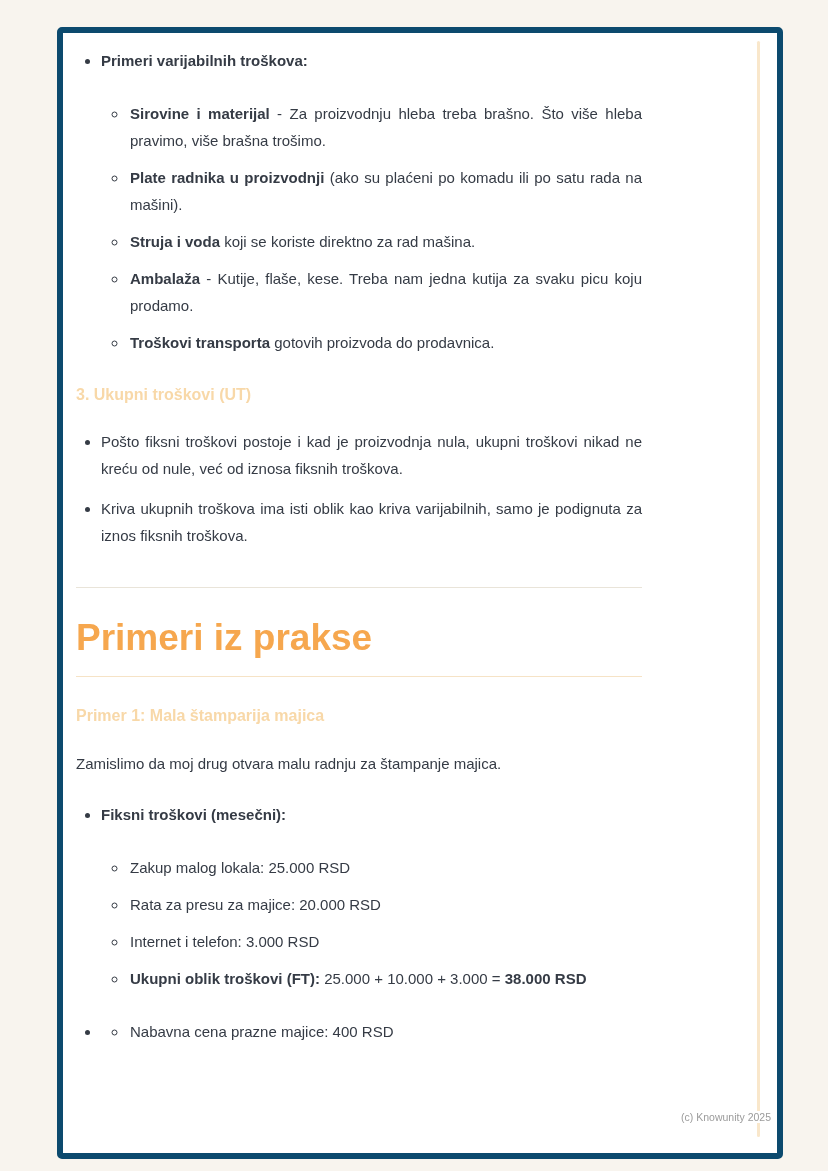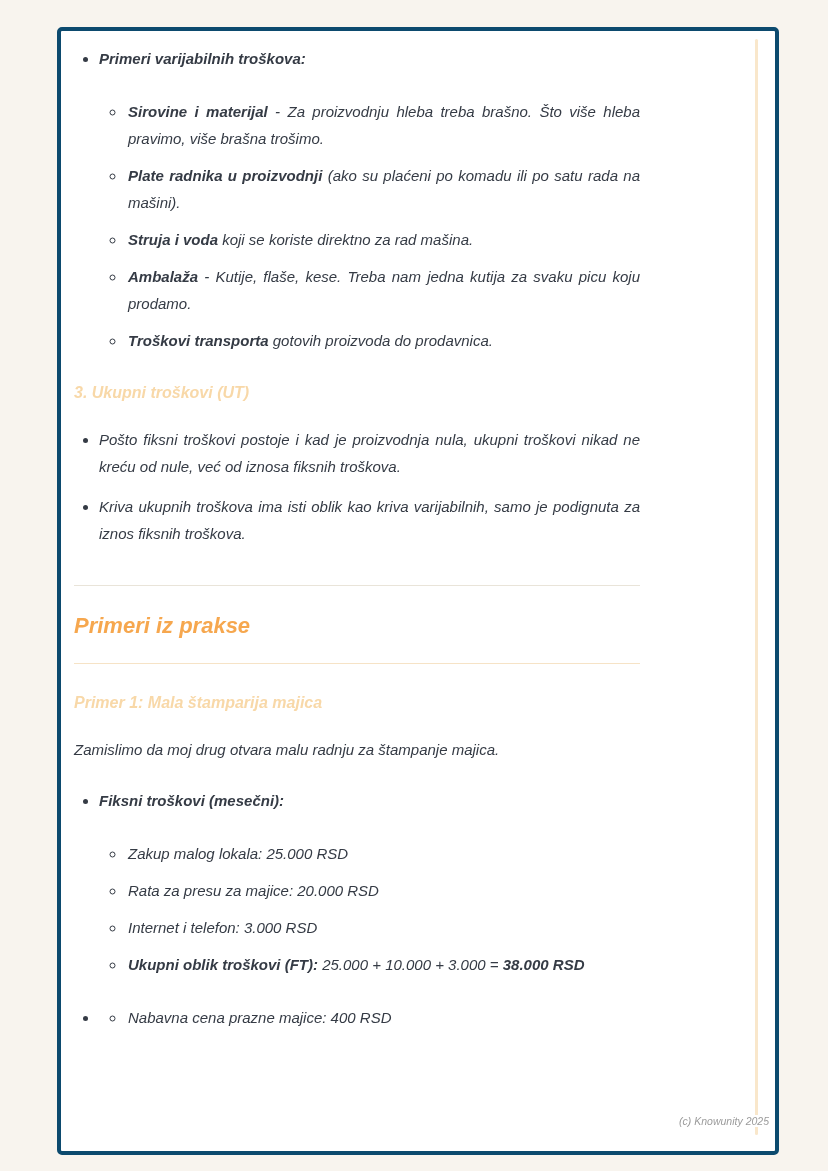--- a/index.html
+++ b/index.html
@@ -11,23 +11,22 @@
     overflow: hidden;
     position: relative;
   }
   .page {
     position: absolute;
     left: 57px;
     top: 27px;
     width: 714px;
     height: 1120px;
     background: #ffffff;
-    border: 4px solid #0c4a6e;
+    border: 6px solid #0c4a6e;
     border-radius: 5px;
-    font-style: italic;
   }
   .margin-line {
     position: absolute;
     top: 8px;
     bottom: 16px;
     right: 17px;
     width: 3px;
     background: #f9e7cb;
     border-radius: 3px;
   }
@@ -49,41 +48,41 @@
   ul.l2 > li:last-child { margin-bottom: 0; }
   .h3 {
     font-size: 16px;
     font-weight: 700;
     color: #f8d8a8;
     margin: 28px 0 22px 0;
     line-height: 1.4;
     text-align: left;
   }
   .h2 {
-    font-size: 22px;
+    font-size: 37px;
     font-weight: 700;
     color: #f6a74e;
-    margin: 0 0 22px 0;
+    margin: 0 0 14px 0;
     line-height: 1.3;
     text-align: left;
   }
   hr.divider {
     border: none;
     border-top: 1px solid #e9e4d9;
     margin: 38px 0 26px 0;
   }
   hr.divider.under-h2 {
     border-top-color: #f6e3c6;
     margin: 0 0 24px 0;
   }
   strong { font-weight: 700; }
   .footer {
     position: absolute;
     right: 6px;
-    bottom: 24px;
+    bottom: 30px;
     font-size: 10.5px;
     color: #9b9b9b;
     background: #ffffff;
     padding-left: 4px;
   }
 </style>
 </head>
 <body>
 
 <div class="page">

